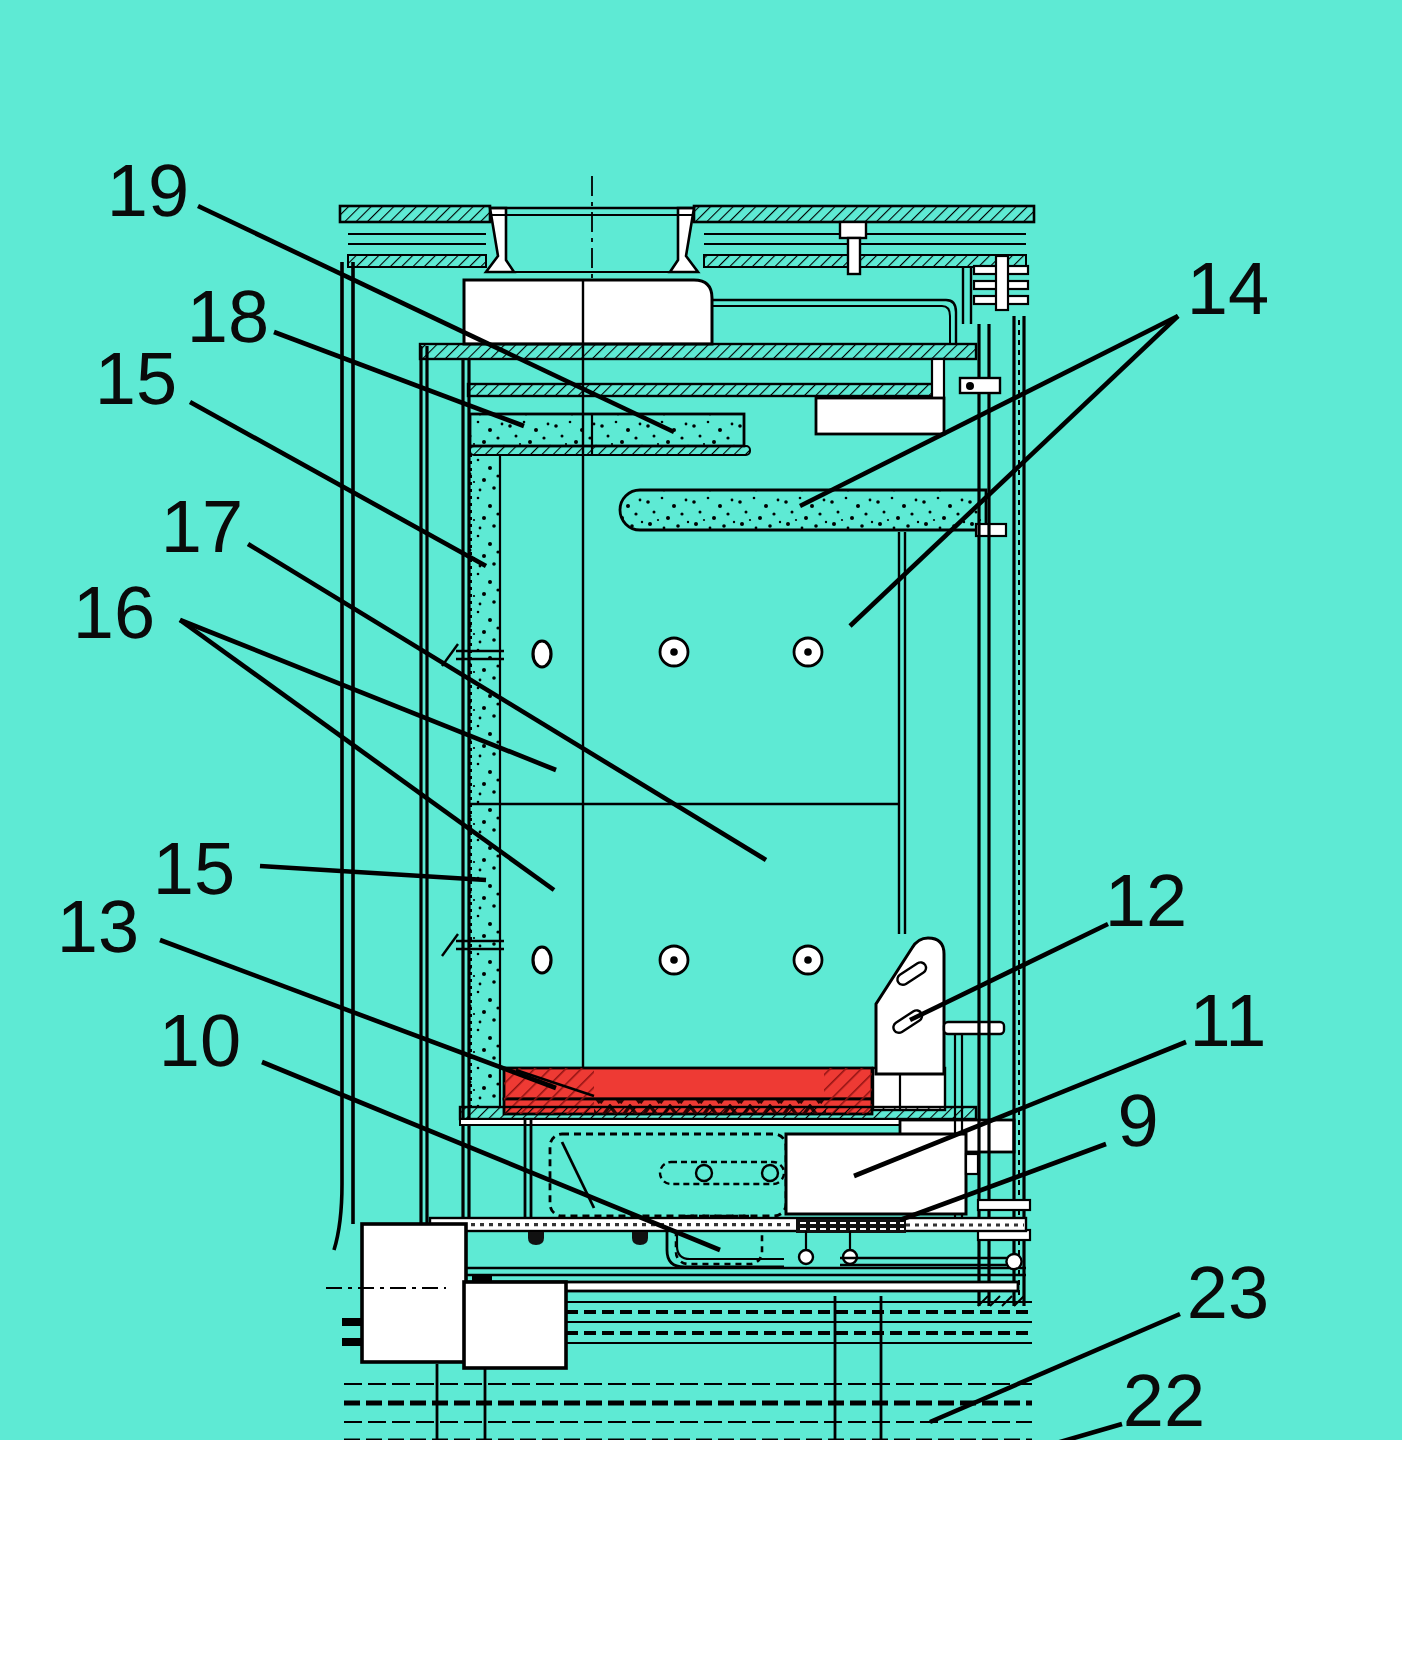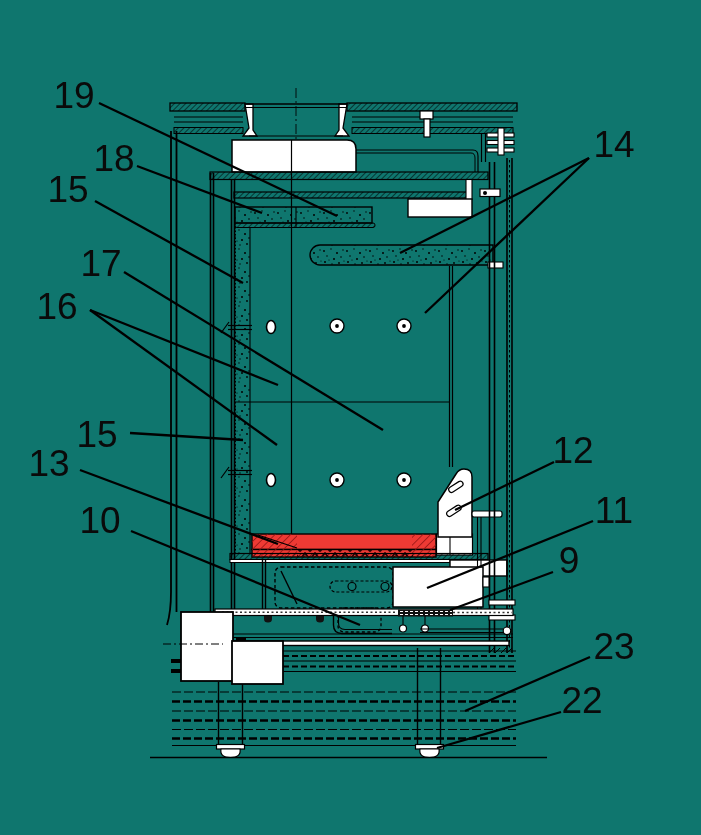--- a/index.html
+++ b/index.html
@@ -1,16 +1,16 @@
 <!DOCTYPE html>
 <html><head>
 <meta charset="utf-8">
 <style>
   html,body{margin:0;padding:0;background:#fff;}
-  #wrap{width:701px;height:835px;position:relative;background:#0f766e;}
+  #wrap{width:701px;height:720px;position:relative;background:#5eead4;}
   svg{display:block;}
   text.part-label{font-family:"Liberation Sans",sans-serif;font-size:37px;fill:#0a0a0a;text-anchor:middle;}
   .ln{stroke:#000;fill:none;}
 </style>
 </head>
 <body>
 
 <div id="wrap">
 <svg id="diagram" width="701" height="835" viewBox="0 0 701 835">
   <defs>

